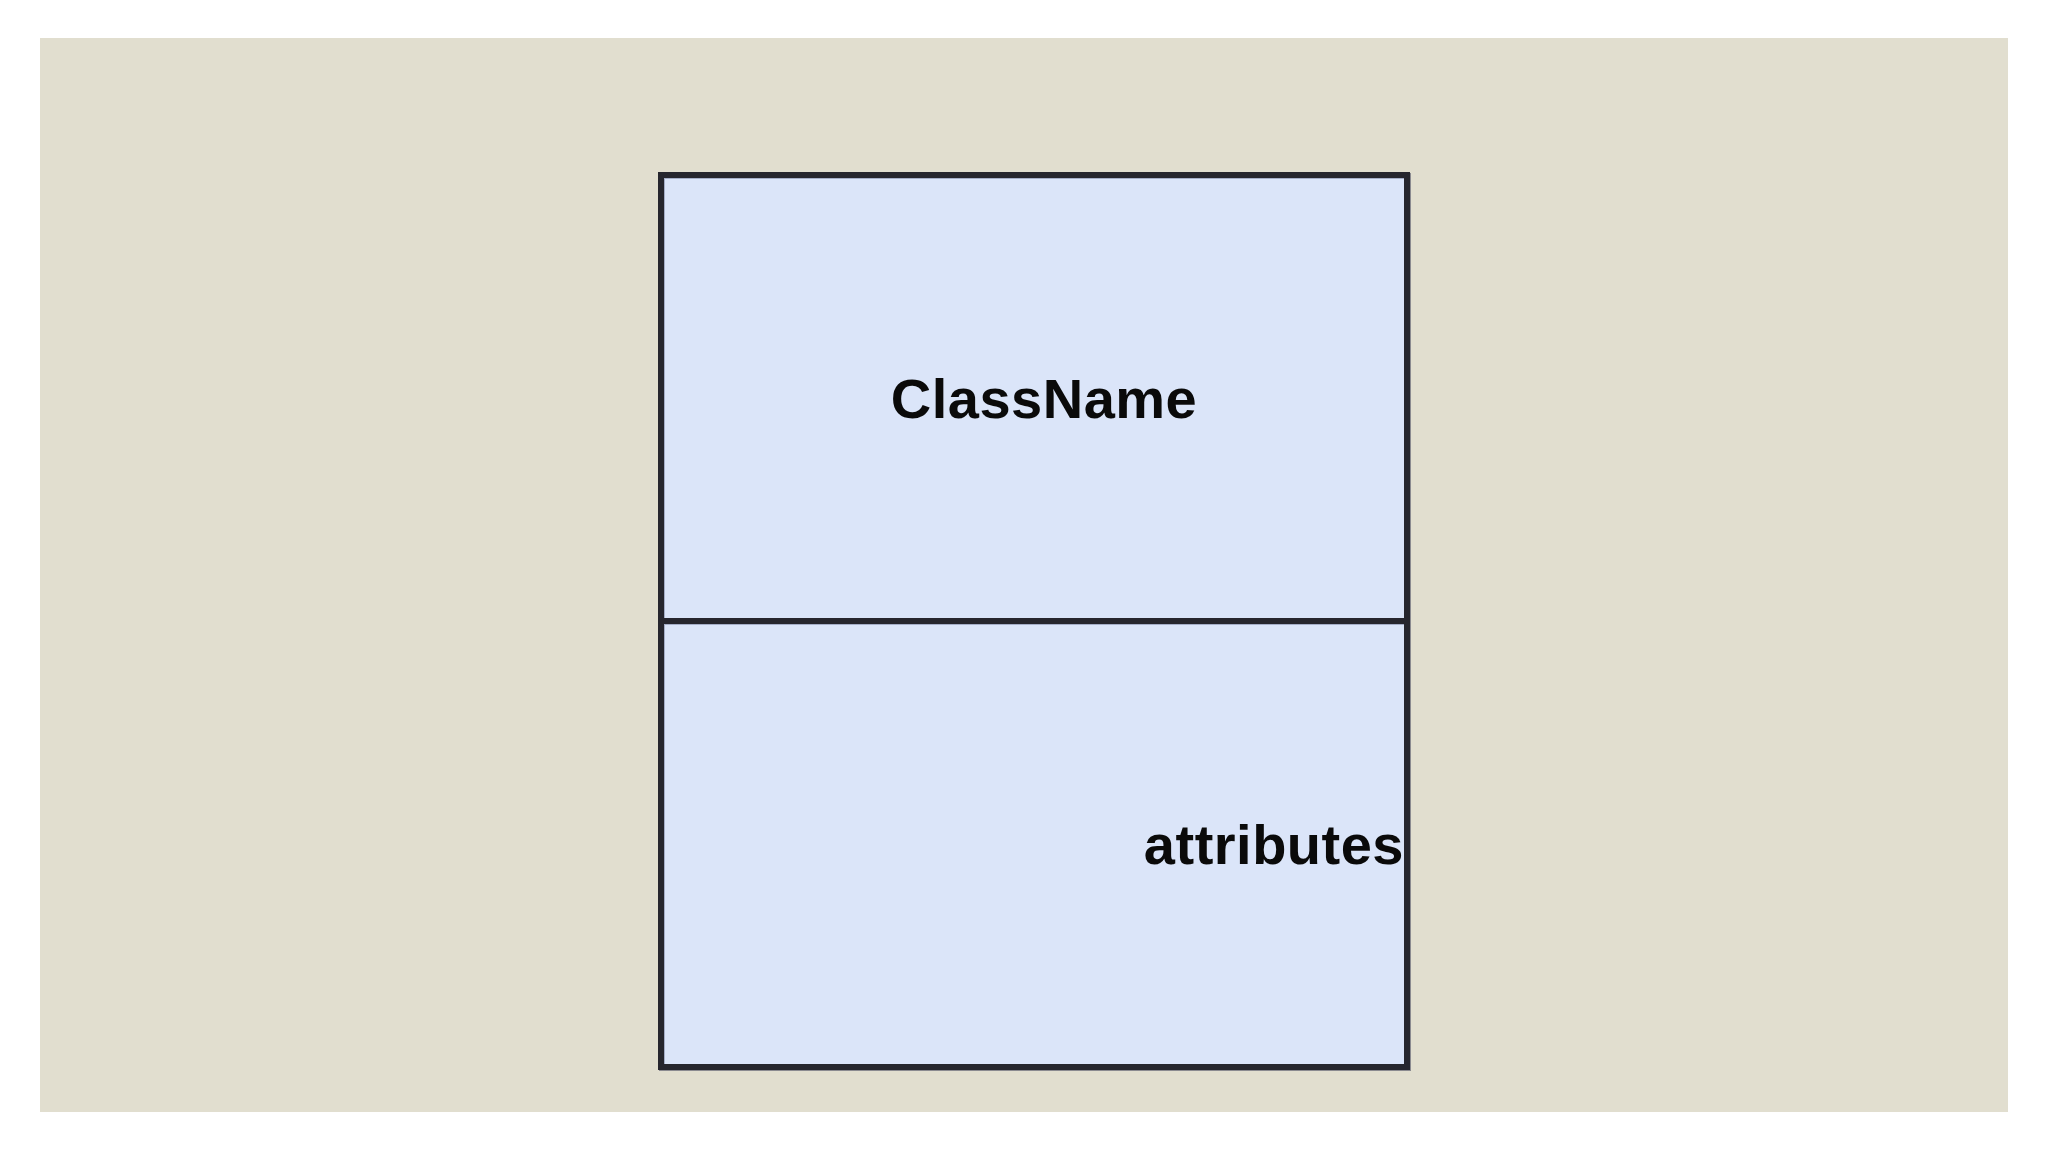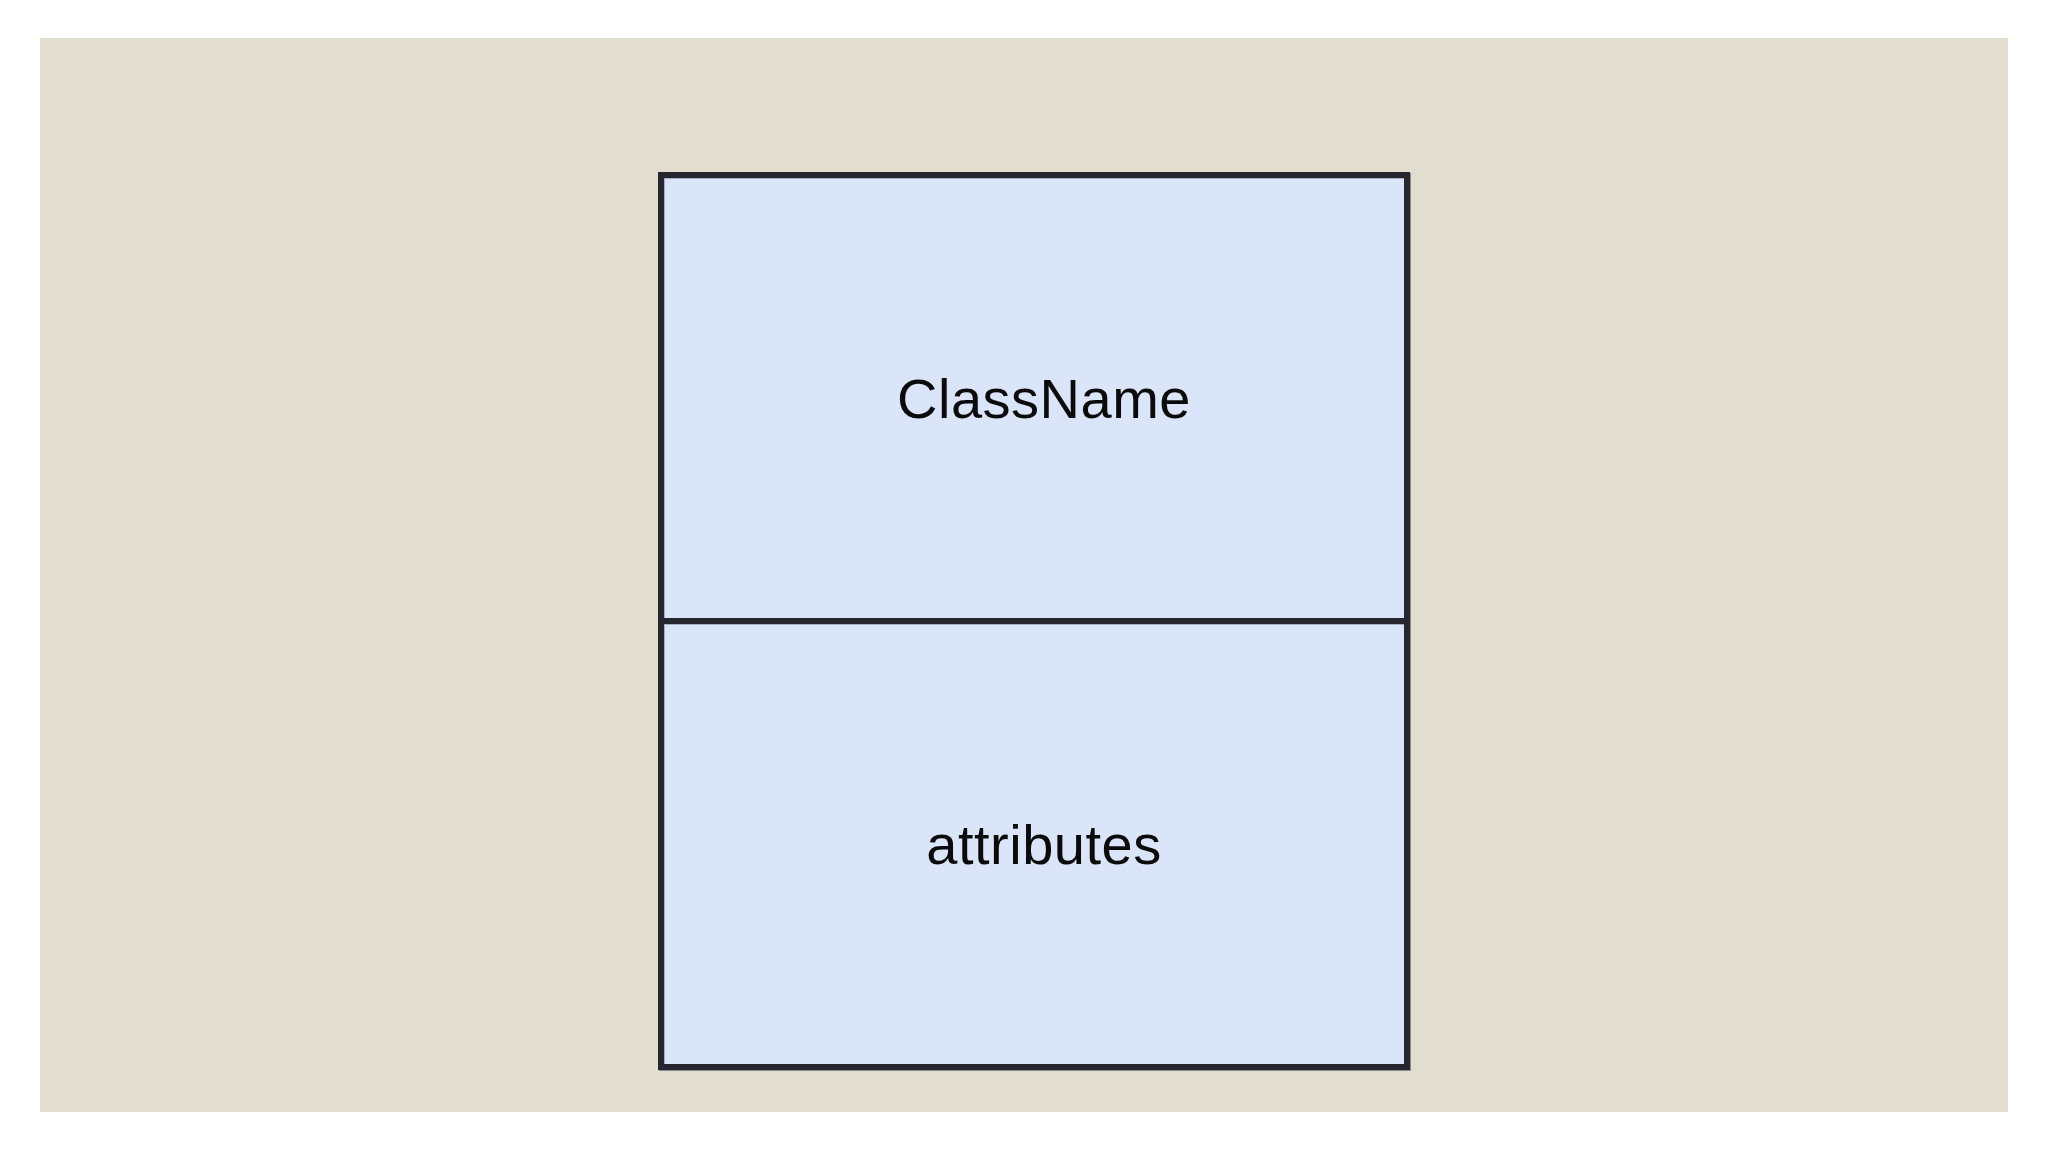--- a/index.html
+++ b/index.html
@@ -37,24 +37,25 @@
   }
   .compartment {
     flex: 1 1 0;
     display: flex;
     align-items: center;
     justify-content: center;
     box-shadow: inset 1px 1px 0 rgba(120,130,160,0.55);
   }
   .compartment + .compartment {
     border-top: 6px solid #26262e;
+    justify-content: flex-end;
   }
   .compartment-label {
     font-size: 56px;
-    font-weight: normal;
+    font-weight: bold;
     color: #0a0a0a;
     letter-spacing: 0.5px;
     user-select: none;
     margin-left: 20px;
   }
 </style>
 </head>
 <body>
 
 <div class="diagram-canvas">

